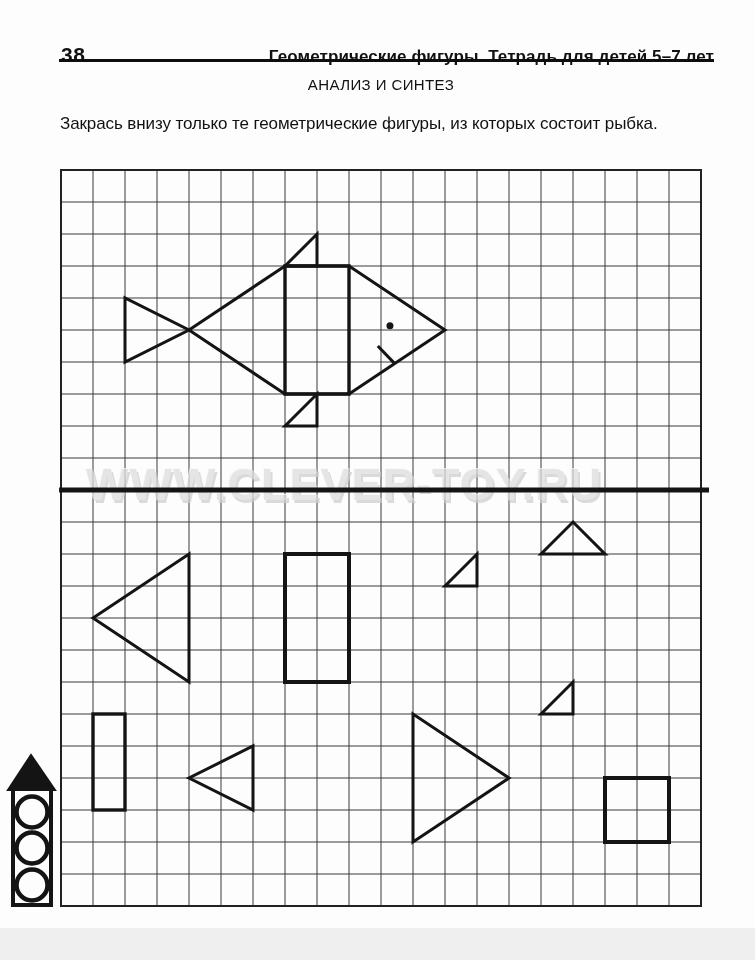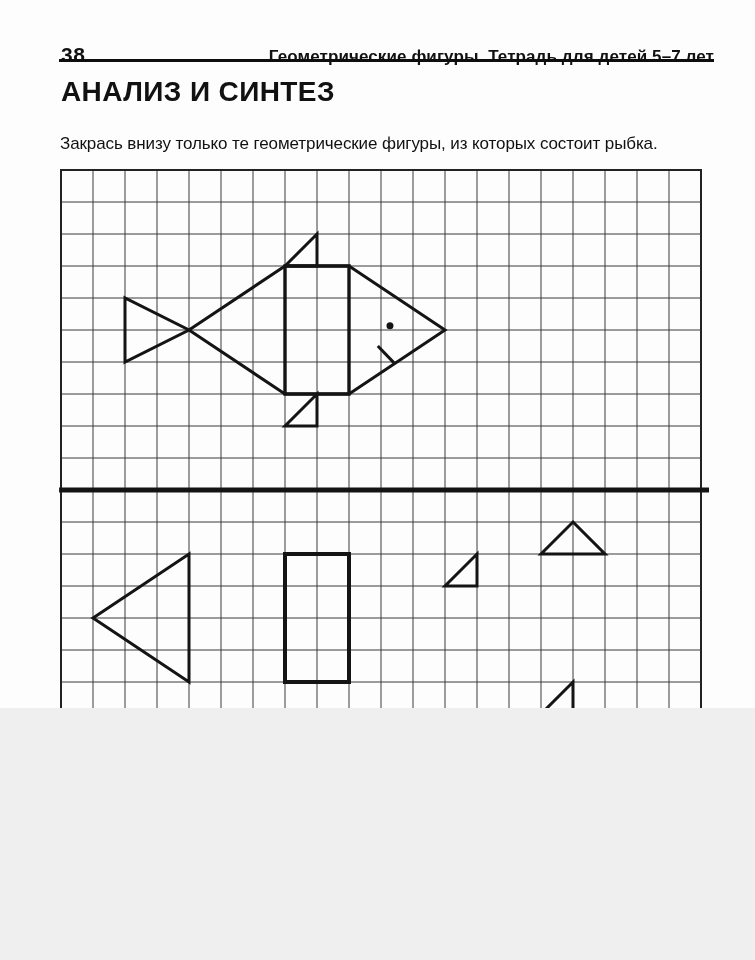--- a/index.html
+++ b/index.html
@@ -1,26 +1,26 @@
 <!DOCTYPE html>
 <html><head>
 <meta charset="utf-8">
 <style>
   html,body{margin:0;padding:0;background:#efefef;}
-  .page{position:relative;width:755px;height:708px;background:#fdfdfd;overflow:hidden;
+  .page{position:relative;width:755px;height:928px;background:#fdfdfd;overflow:hidden;
         font-family:"Liberation Sans",sans-serif;color:#111;}
   .header{position:absolute;left:61px;top:28px;width:653px;display:flex;
           justify-content:space-between;align-items:flex-end;}
   .page-number{font-size:21px;font-weight:700;letter-spacing:.5px;}
   .header-title{font-size:17px;font-weight:700;letter-spacing:.1px;margin-top:19px;}
   .header-rule{position:absolute;left:59px;top:59px;width:655px;height:3px;background:#0e0e0e;}
-  .section-title{position:absolute;left:61px;top:76px;width:640px;
-                 font-size:28px;font-weight:700;letter-spacing:.4px;}
+  .section-title{position:absolute;left:61px;top:76px;width:640px;text-align:center;
+                 font-size:15px;font-weight:400;letter-spacing:.4px;}
   .instruction{position:absolute;left:60px;top:114px;width:660px;font-size:17px;
-               letter-spacing:-0.1px;margin-top:20px;}
+               letter-spacing:-0.1px;}
   svg.layer{position:absolute;left:0;top:0;}
   #grid-layer{z-index:1;}
   .watermark{position:absolute;left:86px;top:459px;z-index:2;font-size:45px;font-weight:700;
              letter-spacing:1px;color:#dedede;opacity:.75;white-space:nowrap;
              text-shadow:2px 3px 0 #cfcfcf,-1px -1px 0 #f8f8f8;}
   #figure-layer{z-index:3;}
 </style>
 </head>
 <body>
 
@@ -75,20 +75,21 @@
       <line x1="61" y1="714" x2="701" y2="714" stroke="#3a3a3a" stroke-width="1"></line>
       <line x1="61" y1="746" x2="701" y2="746" stroke="#3a3a3a" stroke-width="1"></line>
       <line x1="61" y1="778" x2="701" y2="778" stroke="#3a3a3a" stroke-width="1"></line>
       <line x1="61" y1="810" x2="701" y2="810" stroke="#3a3a3a" stroke-width="1"></line>
       <line x1="61" y1="842" x2="701" y2="842" stroke="#3a3a3a" stroke-width="1"></line>
       <line x1="61" y1="874" x2="701" y2="874" stroke="#3a3a3a" stroke-width="1"></line>
       <line x1="61" y1="906" x2="701" y2="906" stroke="#3a3a3a" stroke-width="1"></line>
       <rect x="61" y="170" width="640" height="736" fill="none" stroke="#222222" stroke-width="2"></rect>
     </svg>
 
+  <div class="watermark">WWW.CLEVER-TOY.RU</div>
 
   <svg id="figure-layer" class="layer" width="755" height="960">
       <polygon points="125,298 125,362 189,330" fill="none" stroke="#141414" stroke-width="3" stroke-linejoin="miter"></polygon>
       <polygon points="189,330 285,266 349,266 445,330 349,394 285,394" fill="none" stroke="#141414" stroke-width="3" stroke-linejoin="miter"></polygon>
       <rect x="285" y="266" width="64" height="128" fill="none" stroke="#141414" stroke-width="3.4"></rect>
       <polygon points="285,266 317,234 317,266" fill="none" stroke="#141414" stroke-width="3" stroke-linejoin="miter"></polygon>
       <polygon points="317,394 317,426 285,426" fill="none" stroke="#141414" stroke-width="3" stroke-linejoin="miter"></polygon>
       <circle cx="389.96" cy="325.84000000000003" r="3.5" fill="#141414"></circle>
       <line x1="377.8" y1="346" x2="393.8" y2="362.64" stroke="#141414" stroke-width="3"></line>
       <line x1="59.08" y1="490" x2="709" y2="490" stroke="#141414" stroke-width="5"></line>

